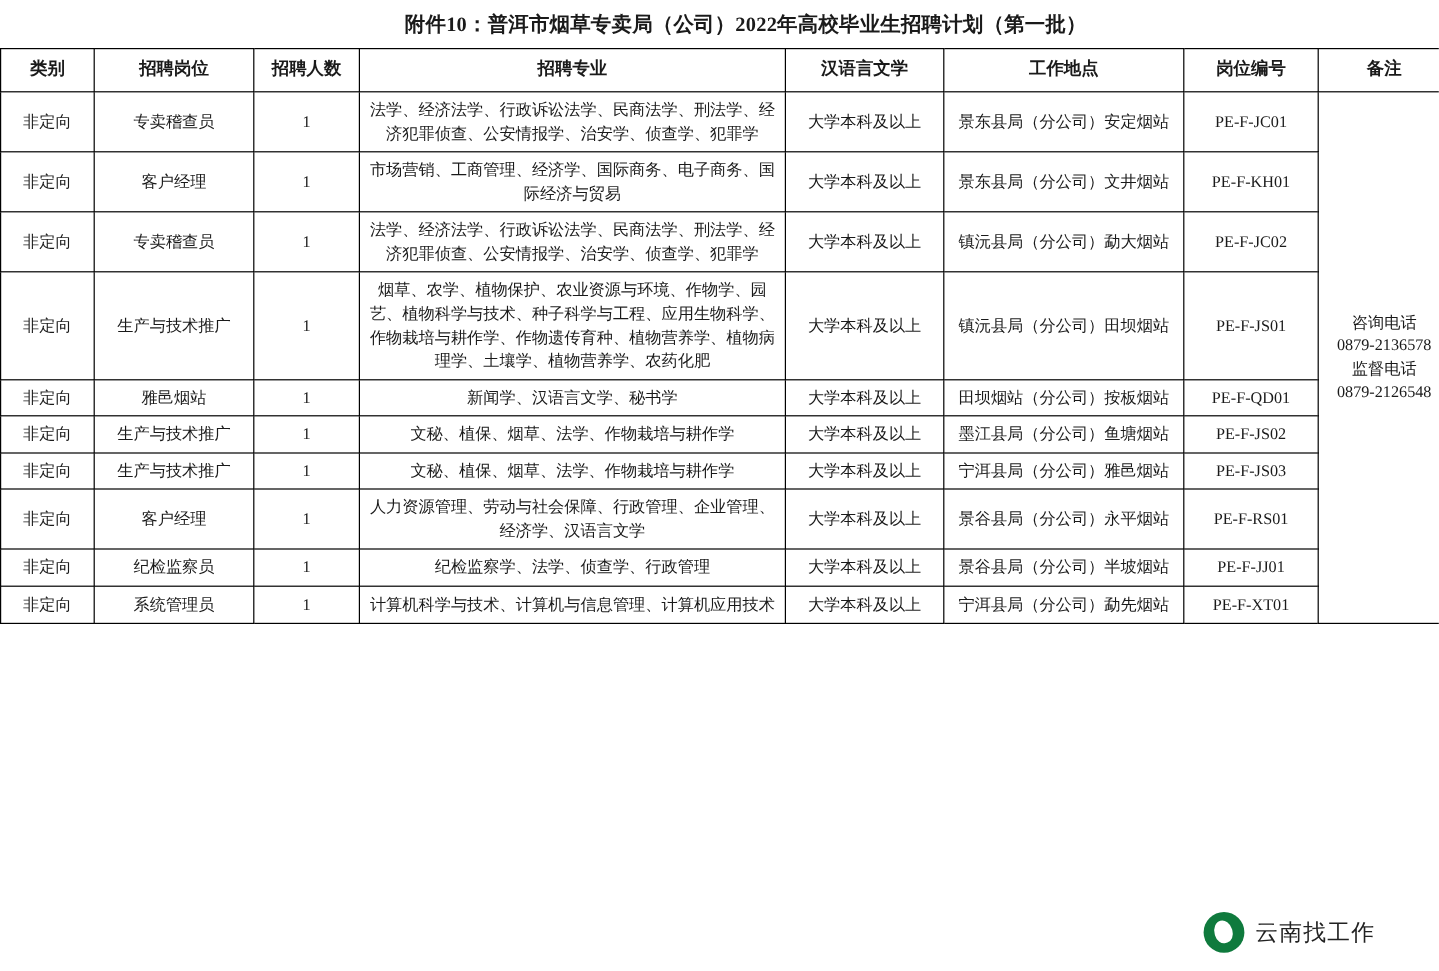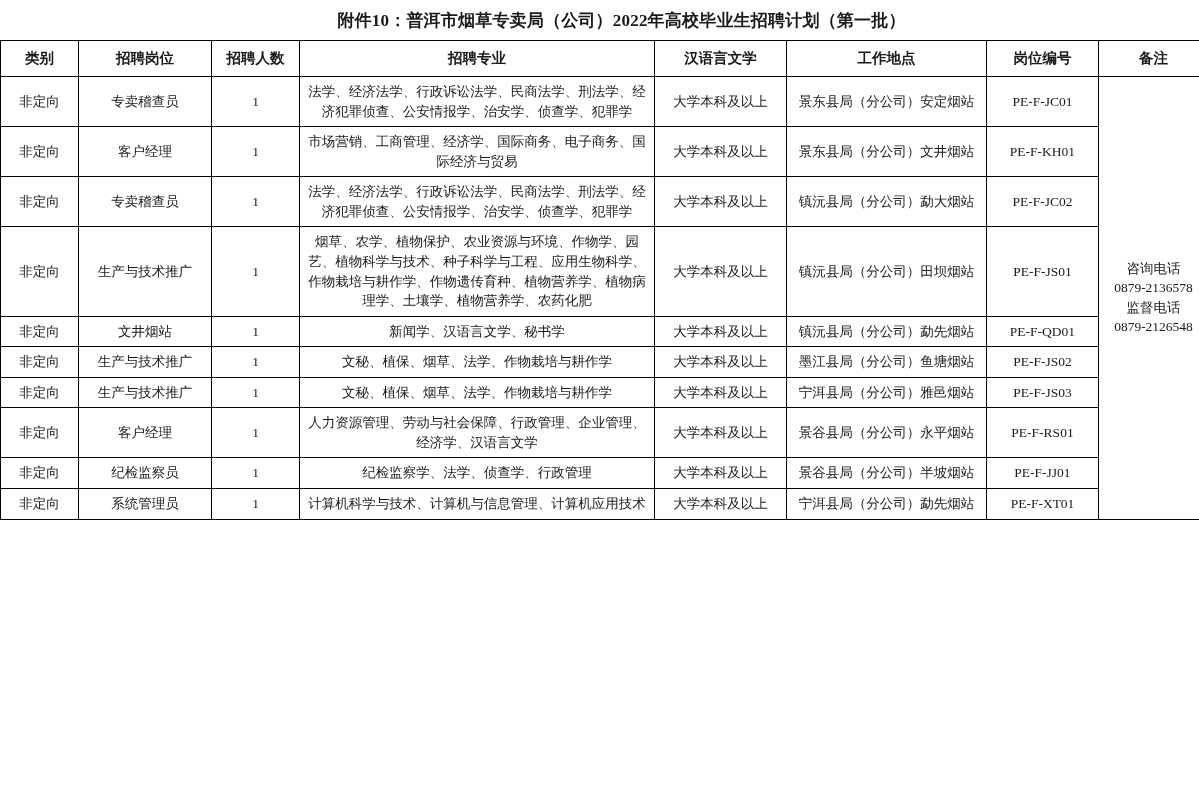--- a/index.html
+++ b/index.html
@@ -189,25 +189,25 @@
         <td class="c-category">非定向</td>
         <td class="c-post">生产与技术推广</td>
         <td class="c-count">1</td>
         <td class="c-major">烟草、农学、植物保护、农业资源与环境、作物学、园艺、植物科学与技术、种子科学与工程、应用生物科学、作物栽培与耕作学、作物遗传育种、植物营养学、植物病理学、土壤学、植物营养学、农药化肥</td>
         <td class="c-edu">大学本科及以上</td>
         <td class="c-location">镇沅县局（分公司）田坝烟站</td>
         <td class="c-code">PE-F-JS01</td>
       </tr>
       <tr>
         <td class="c-category">非定向</td>
-        <td class="c-post">文井烟站</td>
+        <td class="c-post">雅邑烟站</td>
         <td class="c-count">1</td>
         <td class="c-major">新闻学、汉语言文学、秘书学</td>
         <td class="c-edu">大学本科及以上</td>
-        <td class="c-location">镇沅县局（分公司）勐先烟站</td>
+        <td class="c-location">田坝烟站（分公司）按板烟站</td>
         <td class="c-code">PE-F-QD01</td>
       </tr>
       <tr>
         <td class="c-category">非定向</td>
         <td class="c-post">生产与技术推广</td>
         <td class="c-count">1</td>
         <td class="c-major">文秘、植保、烟草、法学、作物栽培与耕作学</td>
         <td class="c-edu">大学本科及以上</td>
         <td class="c-location">墨江县局（分公司）鱼塘烟站</td>
         <td class="c-code">PE-F-JS02</td>
@@ -244,14 +244,18 @@
         <td class="c-post">系统管理员</td>
         <td class="c-count">1</td>
         <td class="c-major">计算机科学与技术、计算机与信息管理、计算机应用技术</td>
         <td class="c-edu">大学本科及以上</td>
         <td class="c-location">宁洱县局（分公司）勐先烟站</td>
         <td class="c-code">PE-F-XT01</td>
       </tr>
     </tbody>
   </table>
 
+  <div class="wm">
+    <span class="wm-logo"></span>
+    <span class="wm-text">云南找工作</span>
+  </div>
 
 </div>
 
 </body></html>

